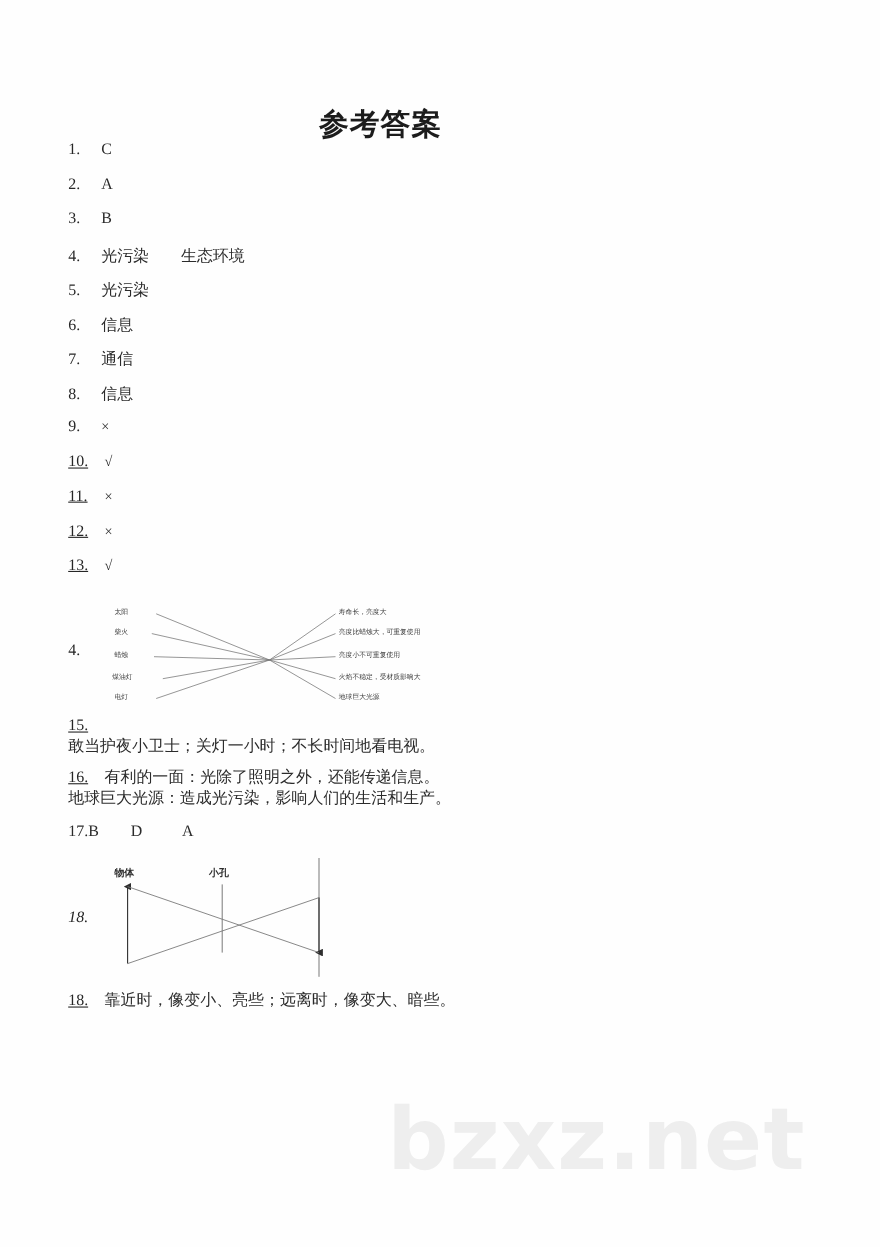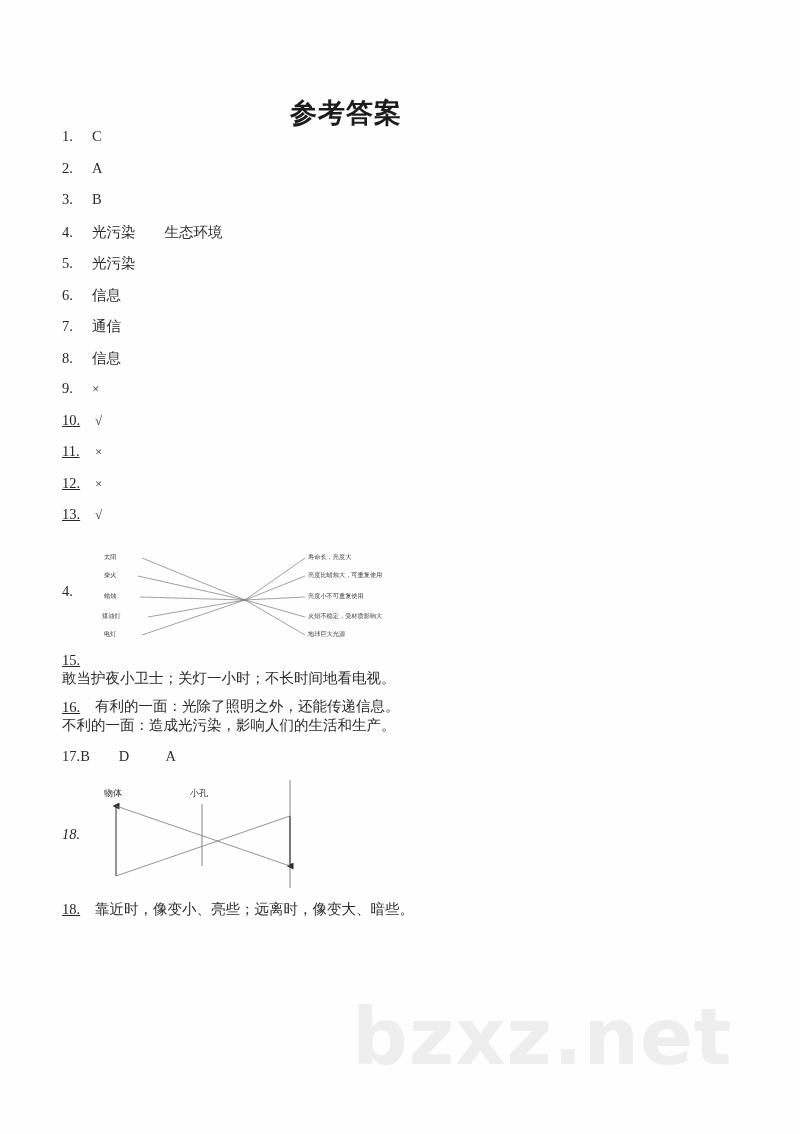--- a/index.html
+++ b/index.html
@@ -125,20 +125,21 @@
     top: 0;
     width: 230px;
     height: 112px;
   }
   .p-label {
     position: absolute;
     font-size: 9px;
     color: #2e2e2e;
     white-space: nowrap;
     font-family: "Liberation Sans", "DejaVu Sans", sans-serif;
+    font-weight: bold;
   }
 
   
   .watermark {
     position: absolute;
     left: 352px;
     top: 992px;
     font-size: 78px;
     font-weight: bold;
     letter-spacing: 1px;
@@ -248,21 +249,21 @@
   <div class="ans-row" style="position:absolute; left:62px; top:652px;flex-direction:column;">
     <span class="ans-num wide">15.</span>
     <span class="ans-text">敢当护夜小卫士；关灯一小时；不长时间地看电视。</span>
   </div>
 
   <div class="ans-row" style="position:absolute; left:62px; top:684px;align-items:flex-end;">
     <span class="ans-num wide">16.</span>
     <span class="ans-text">有利的一面：光除了照明之外，还能传递信息。</span>
   </div>
   <div class="ans-row" style="position:absolute; left:62px; top:716px;">
-    <span class="ans-text">不利的一面：造成光污染，影响人们的生活和生产。</span>
+    <span class="ans-text">地球巨大光源：造成光污染，影响人们的生活和生产。</span>
   </div>
 
   <div class="ans-row" style="position:absolute; left:62px; top:748px;">
     <span class="ans-text">17.B</span>
     <span class="ans-text">  D   A</span>
   </div>
 
   <div class="q18">
     <span class="q18-num">18.</span>
 

